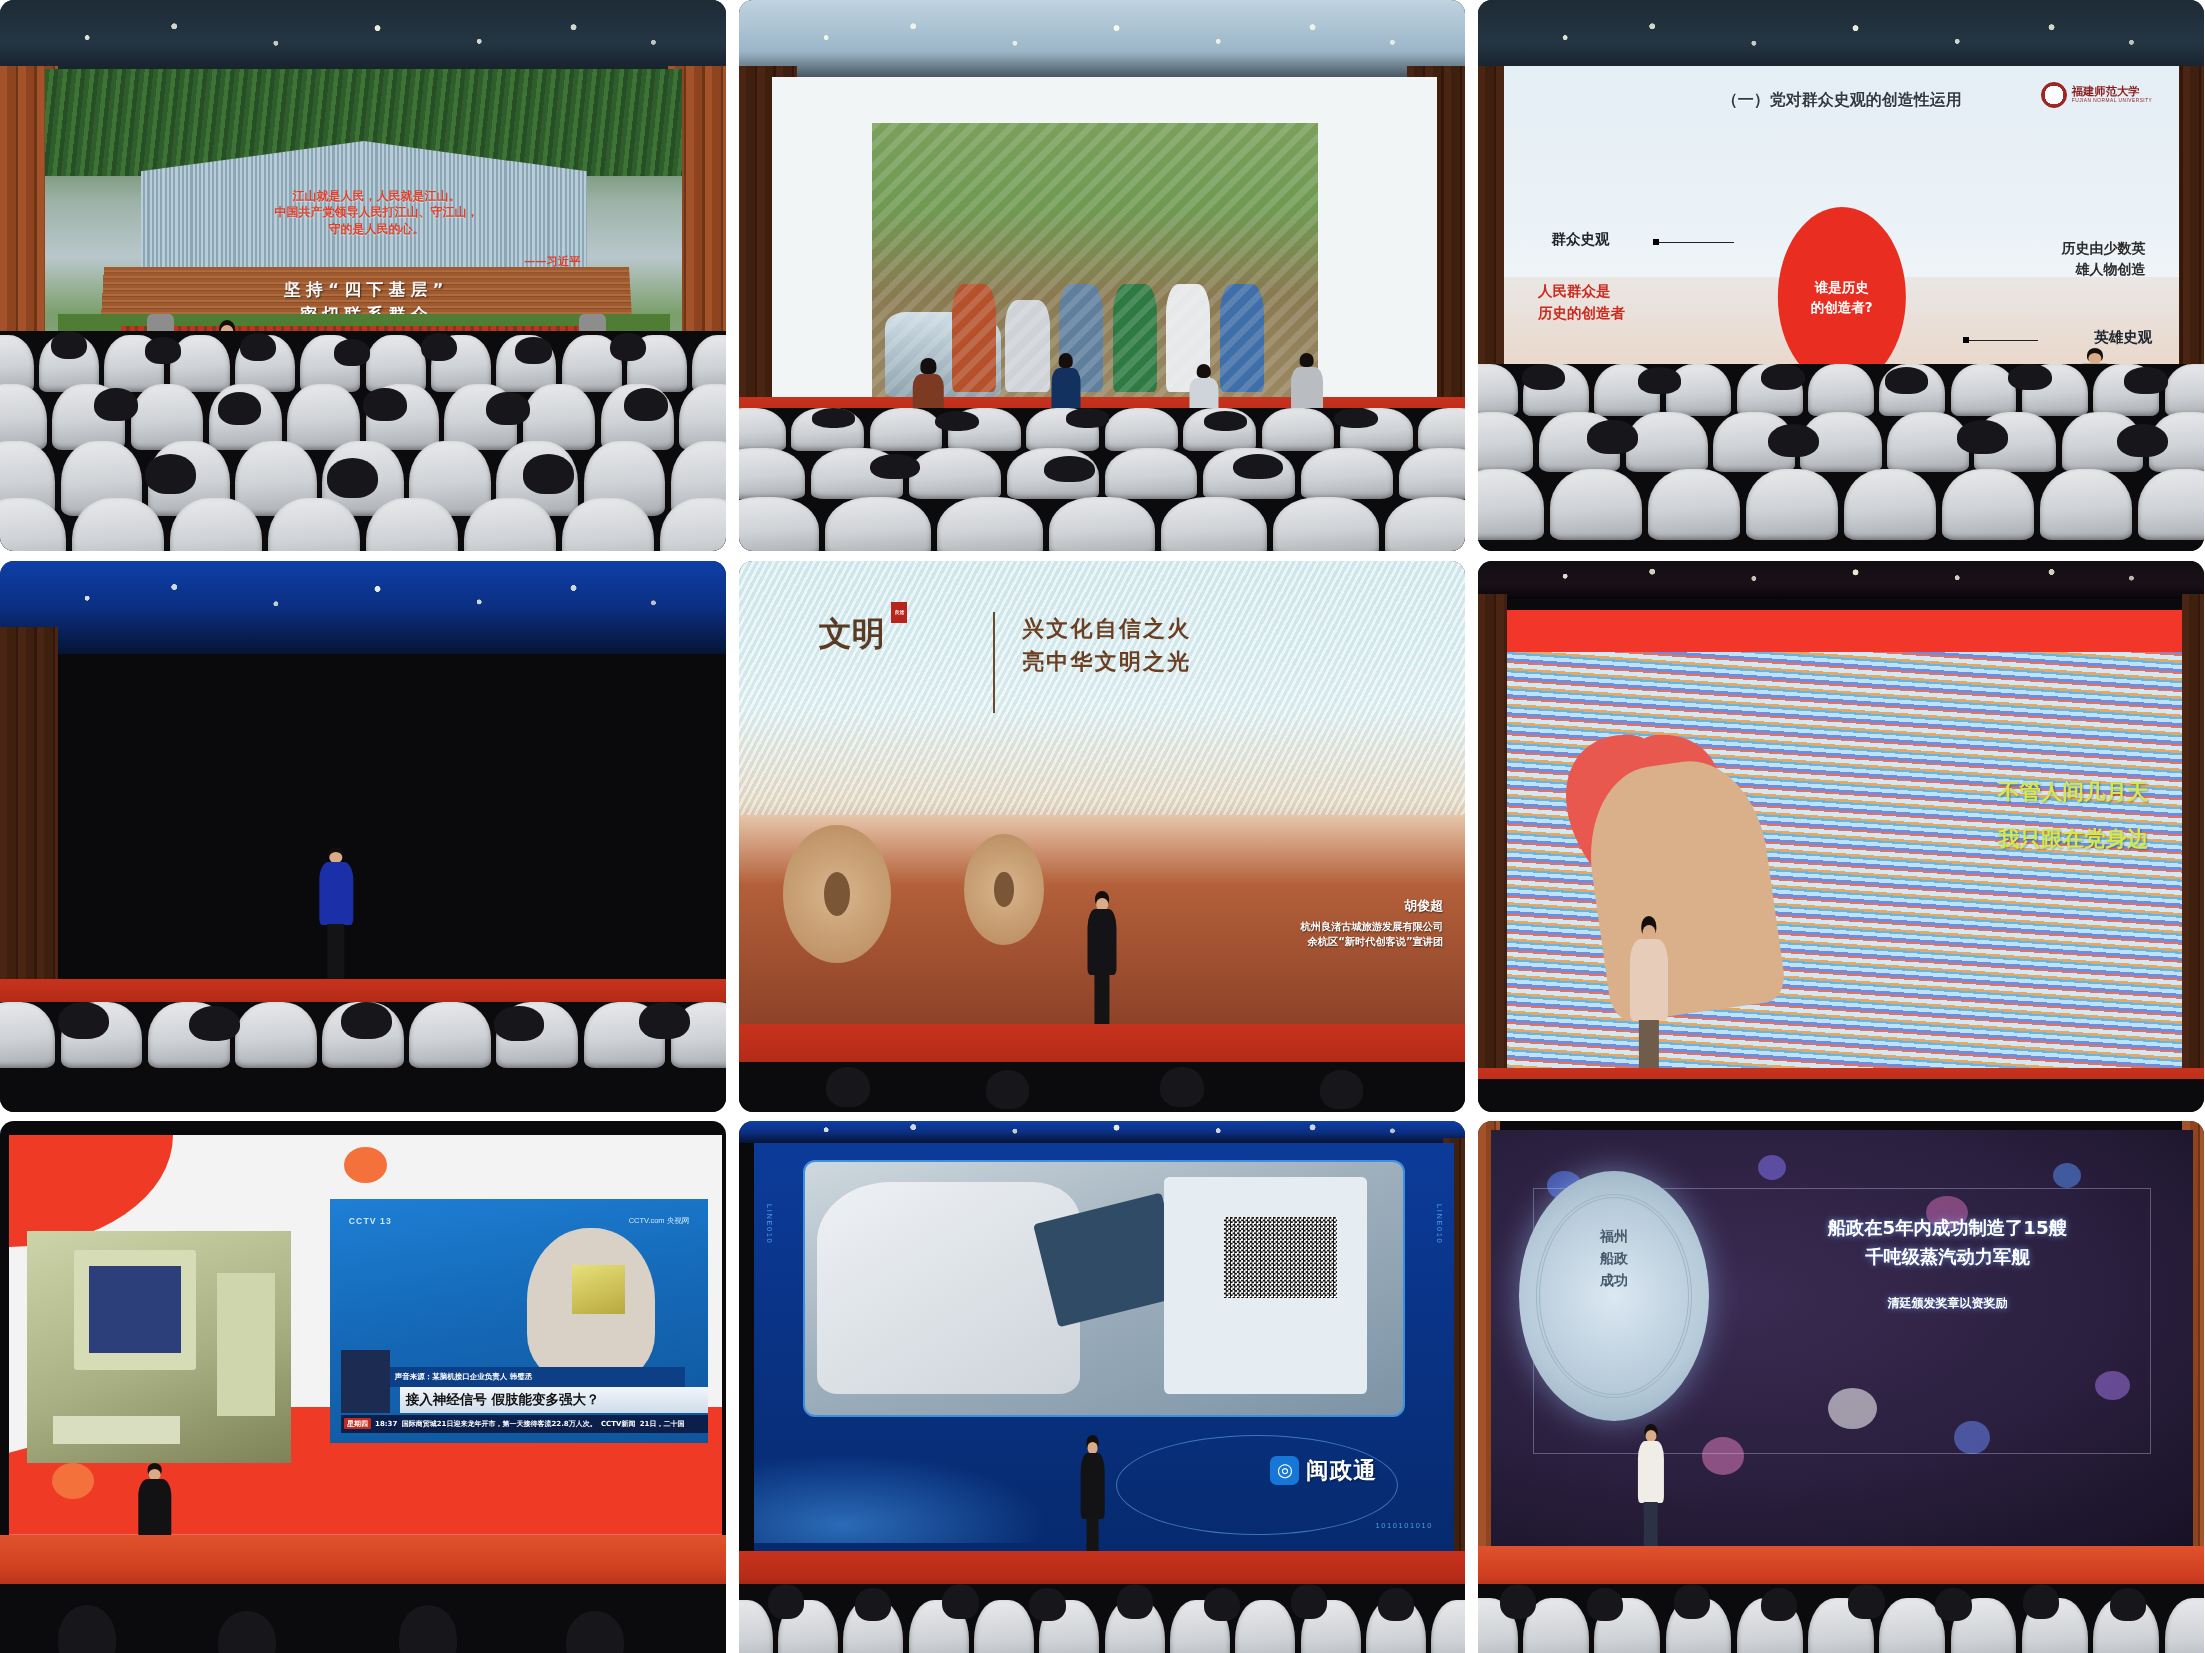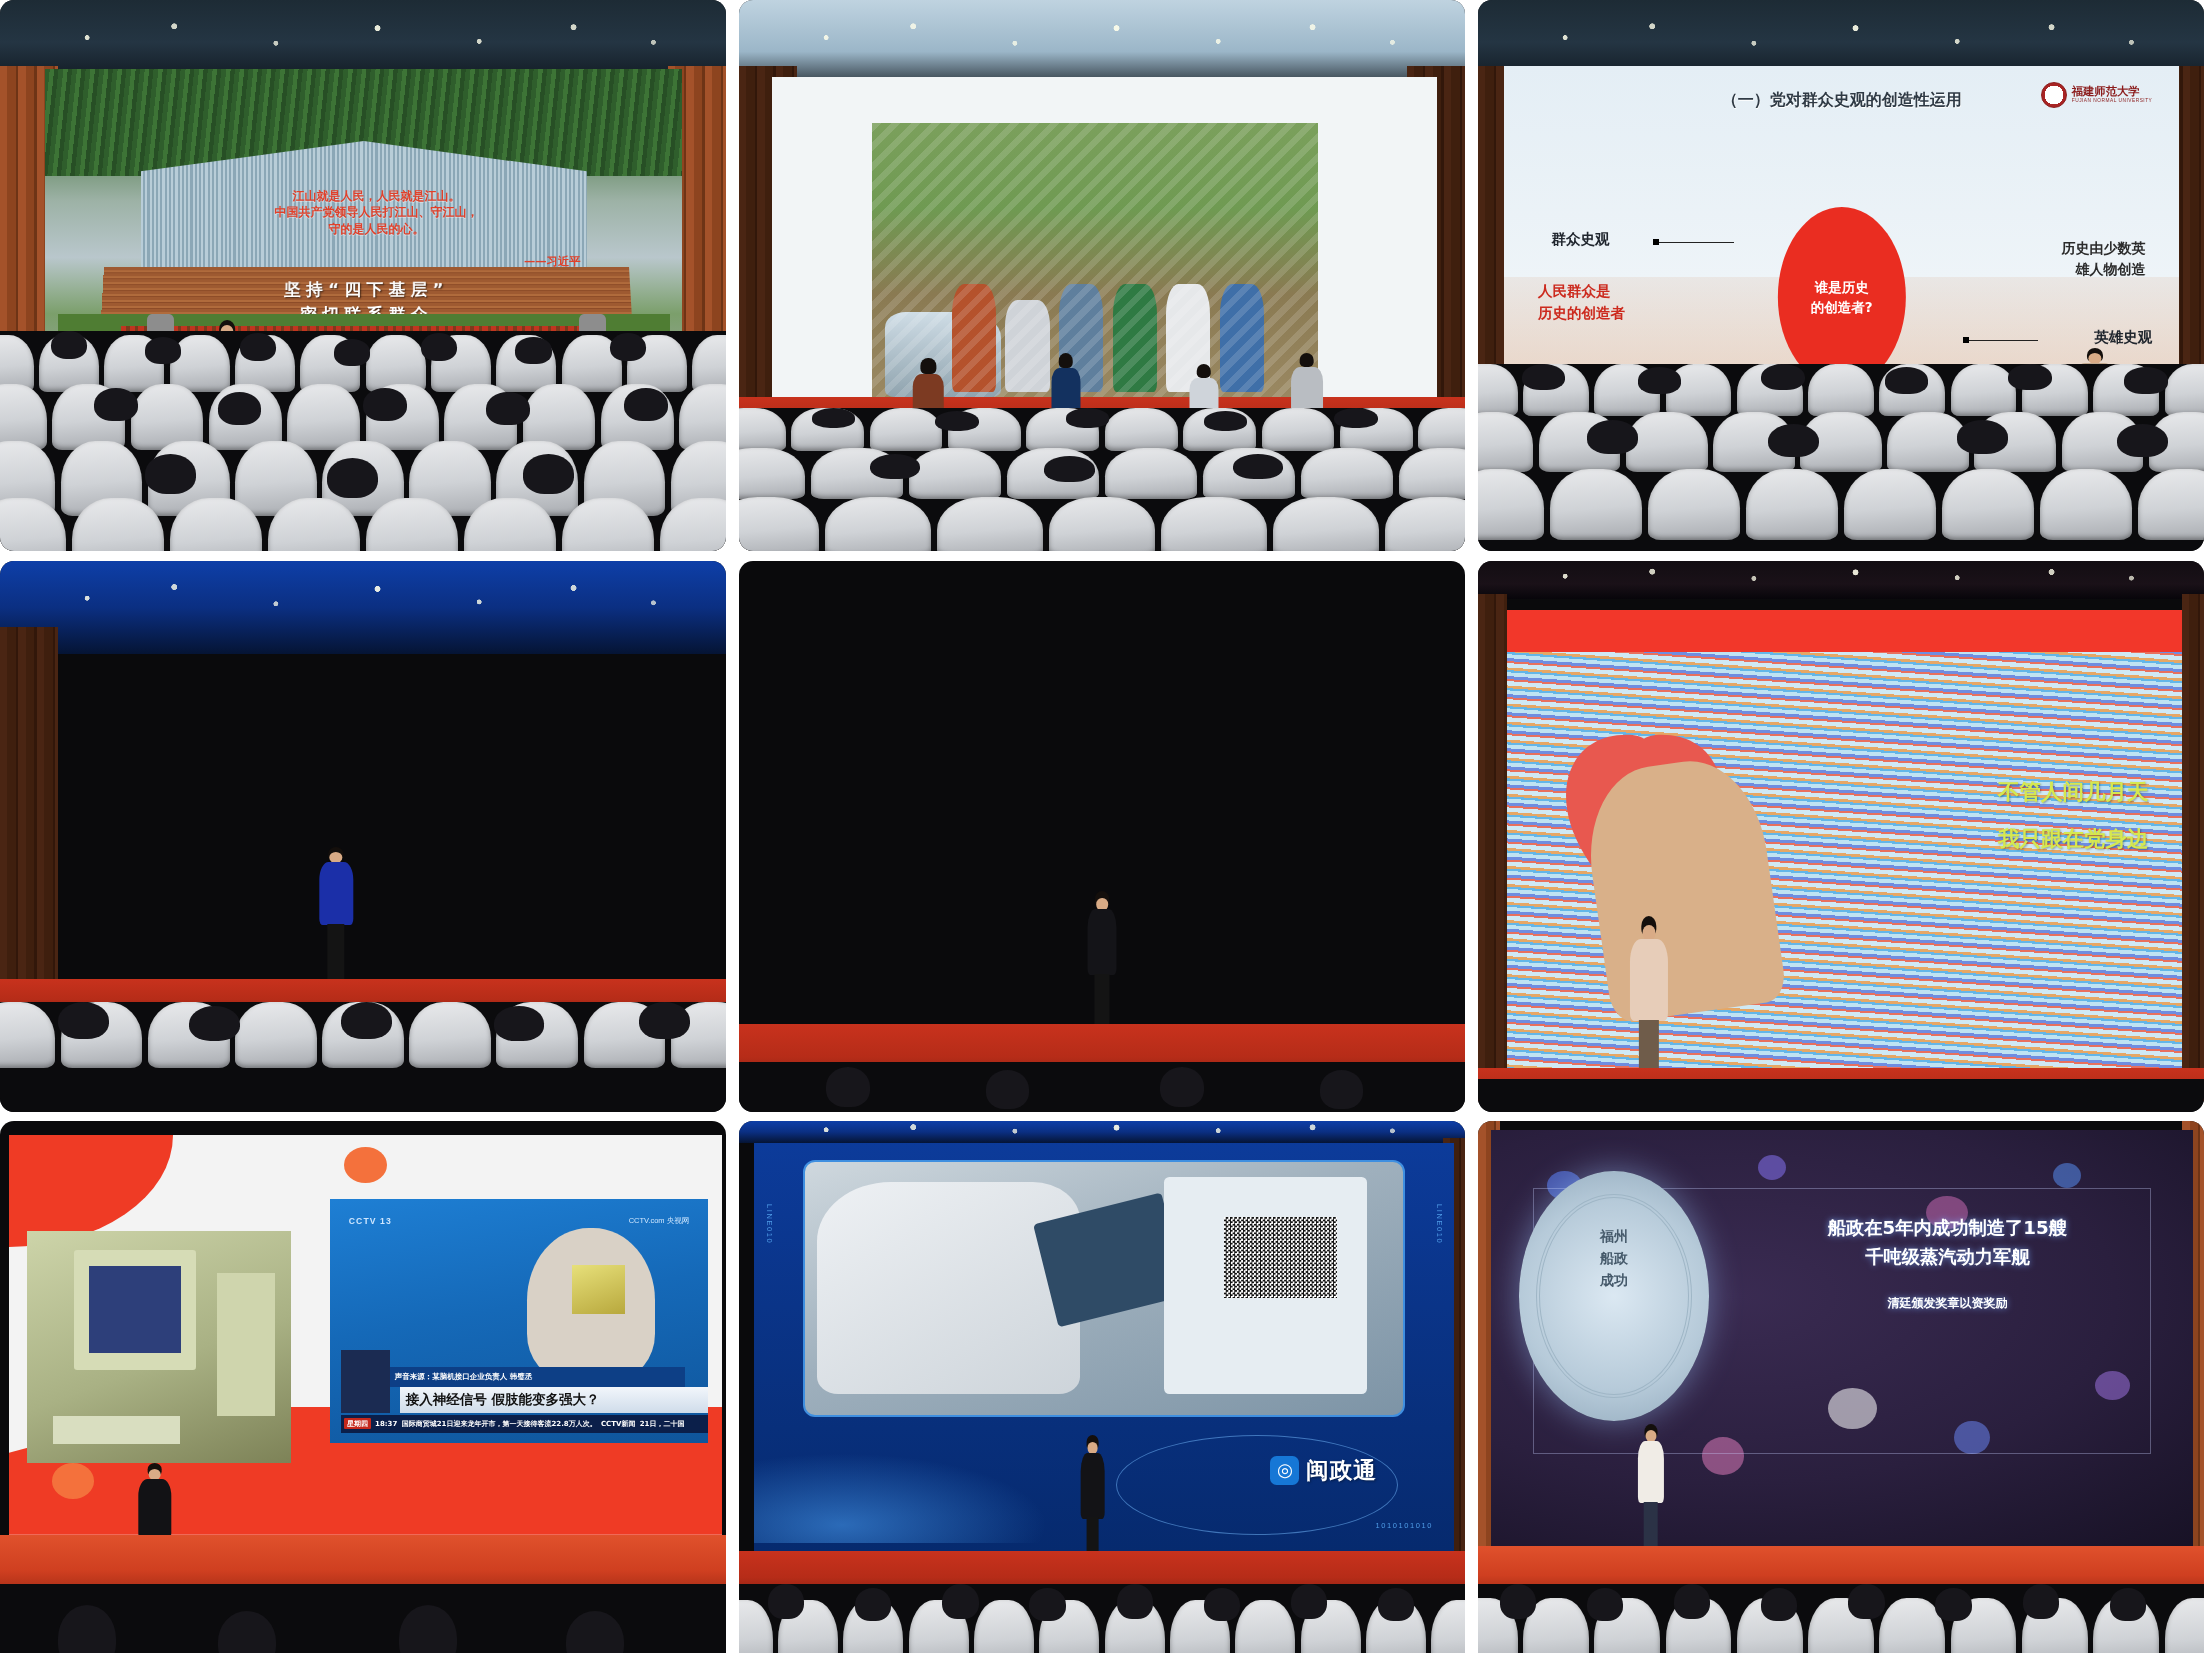--- a/index.html
+++ b/index.html
@@ -518,20 +518,37 @@
         </div>
       <div class="head" style="left:8%;top:0;width:7%;height:34%"></div>
       <div class="head" style="left:26%;top:4%;width:7%;height:32%"></div>
       <div class="head" style="left:47%;top:0;width:7%;height:34%"></div>
       <div class="head" style="left:68%;top:4%;width:7%;height:32%"></div>
       <div class="head" style="left:88%;top:0;width:7%;height:34%"></div>
     </div>
   </div>
 
   <div class="panel" id="p5">
+    <div class="screen">
+      <div class="p5-stripes"></div>
+      <div class="p5-logo cn">文明</div>
+      <div class="p5-stamp cn">良渚</div>
+      <div class="p5-div"></div>
+      <div class="p5-head cn">
+        <div>兴文化自信之火</div>
+        <div>亮中华文明之光</div>
+      </div>
+      <div class="p5-disc" style="left:6%;top:57%;width:15%;height:30%"></div>
+      <div class="p5-disc" style="left:31%;top:59%;width:11%;height:24%"></div>
+      <div class="p5-credit">
+        <div class="p5-name cn">胡俊超</div>
+        <div class="p5-org cn">杭州良渚古城旅游发展有限公司</div>
+        <div class="p5-org cn">余杭区“新时代创客说”宣讲团</div>
+      </div>
+    </div>
     <div class="person" style="left:48%;top:60%;width:4%;height:25%">
       <div class="p-hair" style="top:0;width:48%;height:11%"></div>
       <div class="p-head" style="top:5%;width:40%;height:9%"></div>
       <div class="p-body" style="top:13%;width:100%;height:48%;background:#141418"></div>
       <div class="p-legs" style="top:60%;width:52%;height:40%"></div>
     </div>
     <div class="stage"></div>
     <div class="audience">
       <div class="head" style="left:12%;top:10%;width:6%;height:80%"></div>
       <div class="head" style="left:34%;top:16%;width:6%;height:78%"></div>

